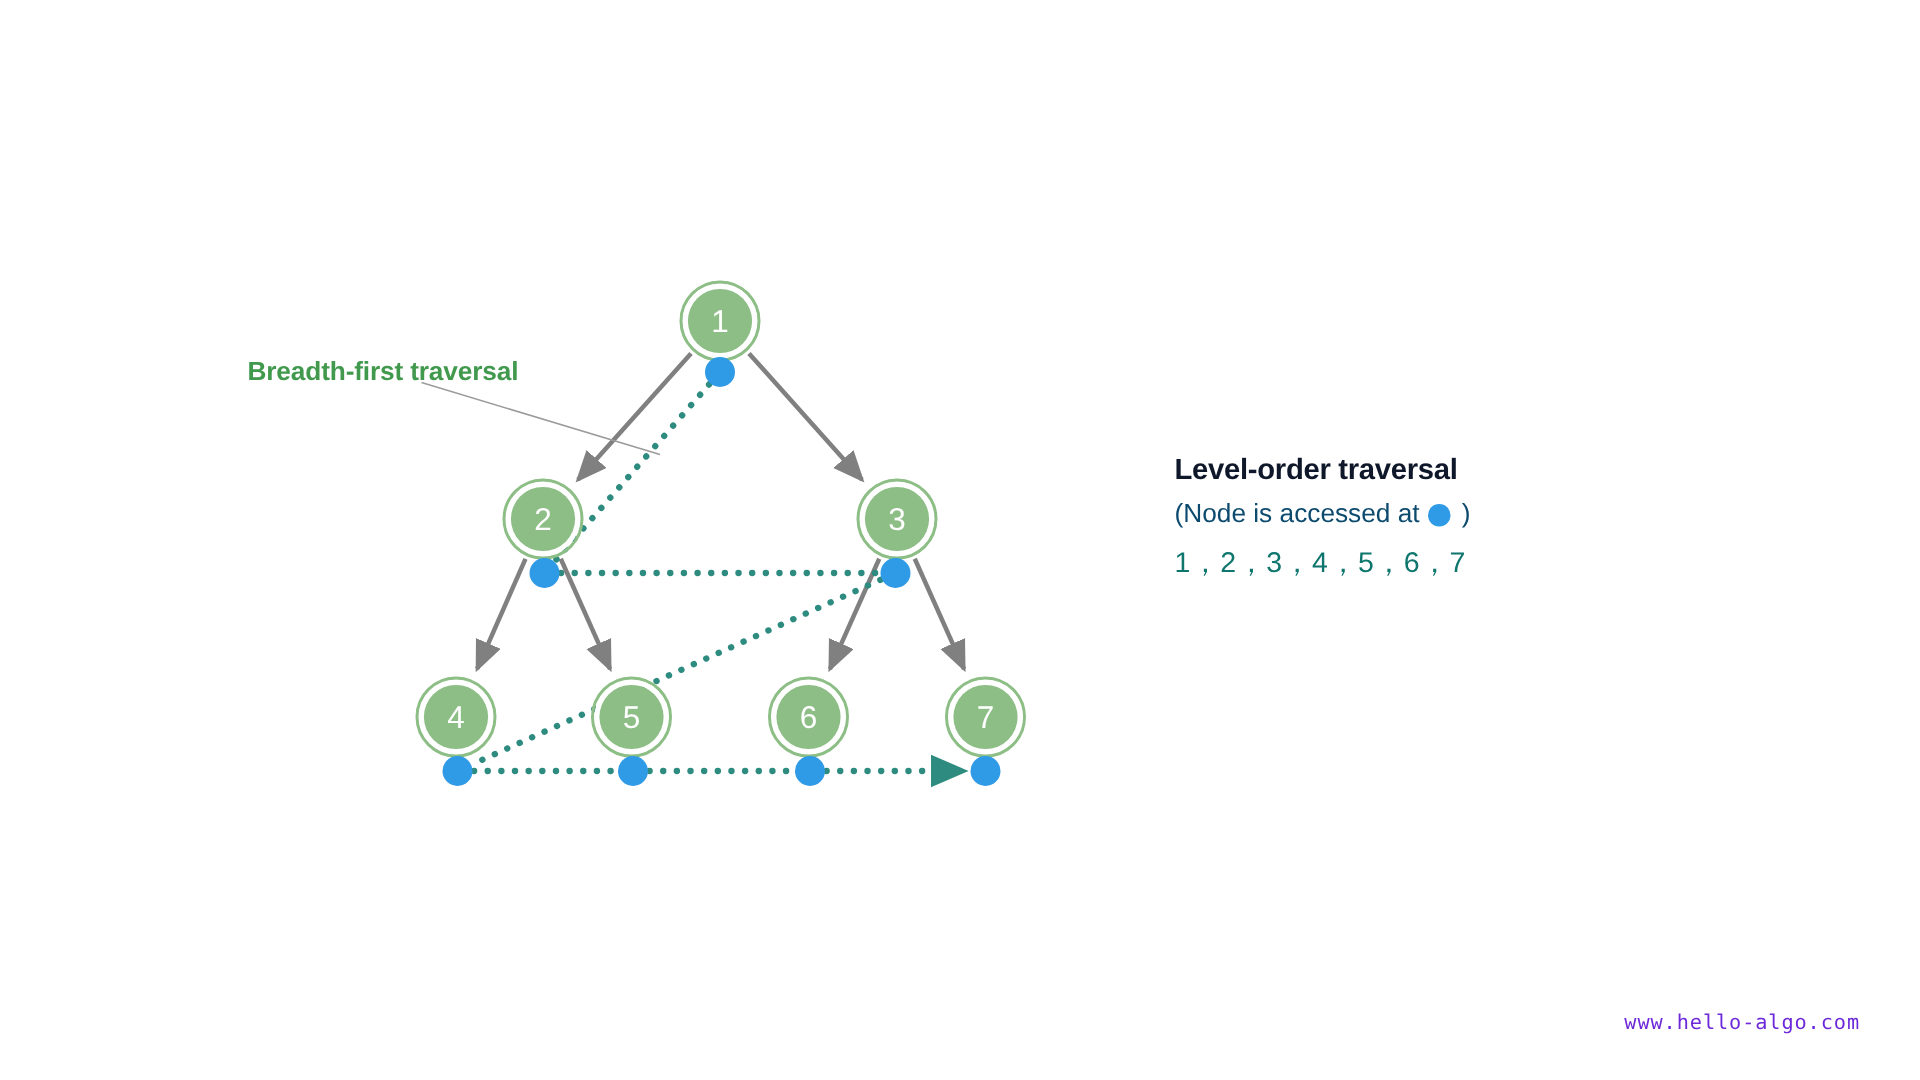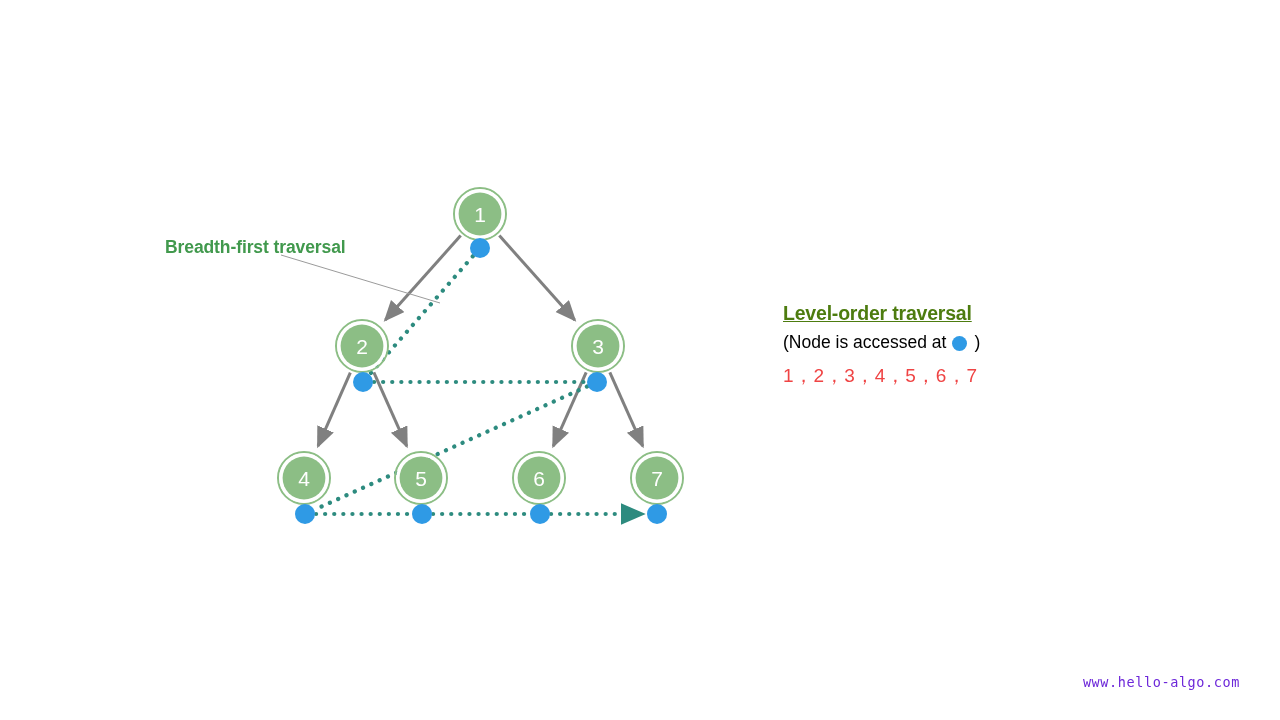--- a/index.html
+++ b/index.html
@@ -32,48 +32,47 @@
   
   #legend {
     position: absolute;
     left: 783px;
     top: 303px;
     width: 380px;
   }
   #legend .legend-title {
     font-size: 19.5px;
     font-weight: bold;
-    color: #4d7c0f;
+    color: #0f172a;
     letter-spacing: -0.2px;
     line-height: 1.1;
     margin: 0 0 9px 0;
     white-space: nowrap;
-    text-decoration: underline;
   }
   #legend .legend-sub {
     font-size: 17.5px;
-    color: #000000;
+    color: #0c4a6e;
     line-height: 1.1;
     margin: 0 0 13px 0;
     white-space: nowrap;
     display: flex;
     align-items: center;
   }
   #legend .legend-sub .dot {
     display: inline-block;
     width: 15px;
     height: 15px;
     border-radius: 50%;
     background: #2f9ae5;
     margin: 0 7px 0 6px;
     flex: none;
   }
   #legend .legend-seq {
     font-size: 19px;
-    color: #ef4444;
+    color: #0f766e;
     line-height: 1.1;
     margin: 0;
     white-space: nowrap;
     letter-spacing: 0.5px;
   }
 
   
   #bfs-caption {
     position: absolute;
     left: 165px;

